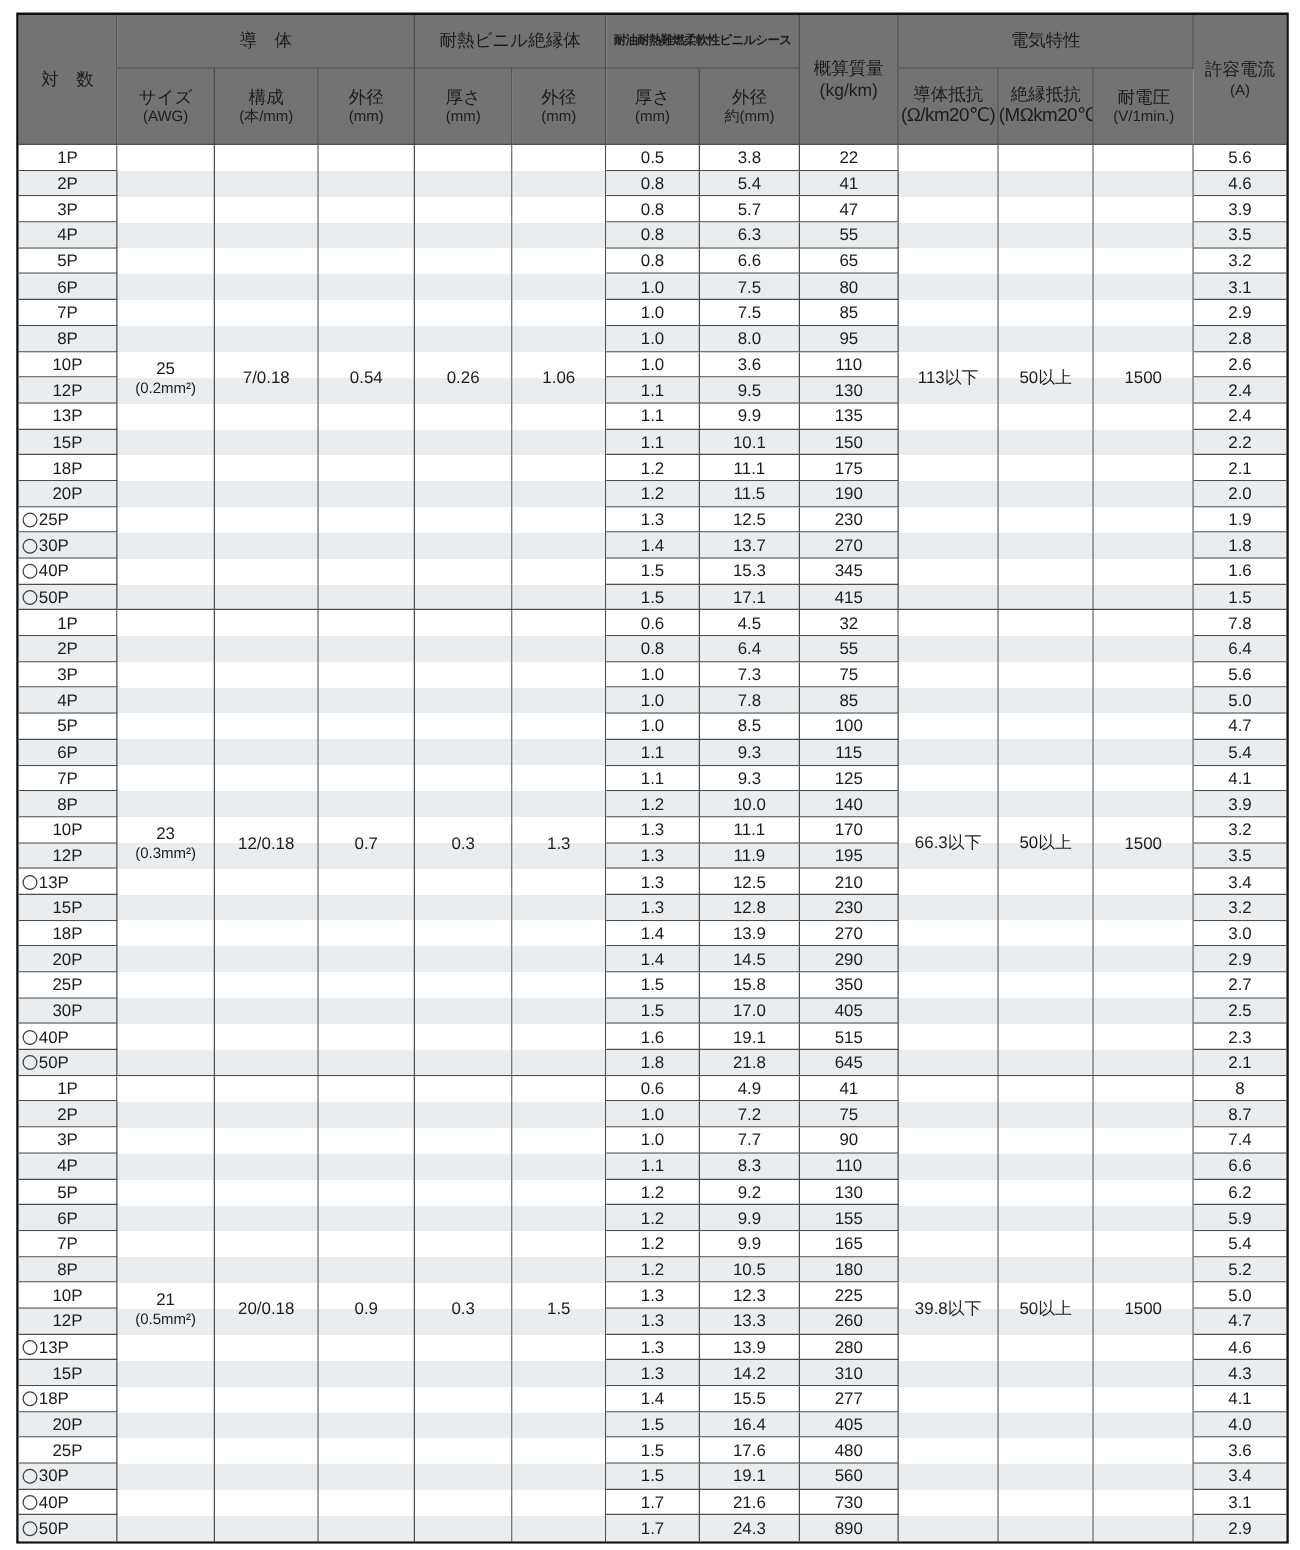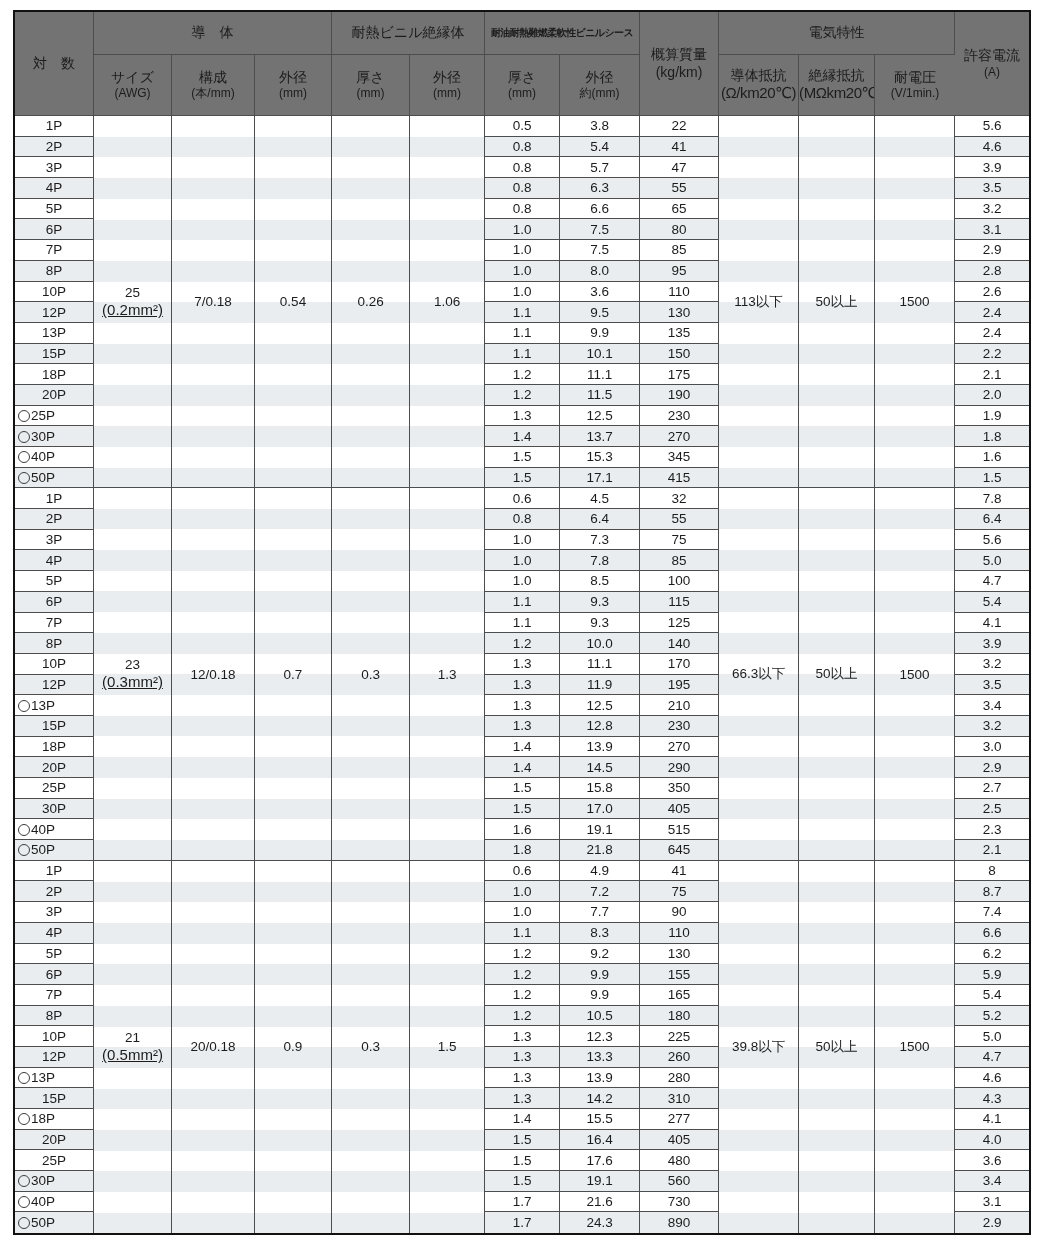--- a/index.html
+++ b/index.html
@@ -33,21 +33,21 @@
   th .u{font-size:12px;}
   th.sheath-g{font-size:10px;letter-spacing:-0.6px;font-weight:bold;}
   th .u-xs{font-size:15px;letter-spacing:-0.4px;}
   td{height:20.7px;font-size:13.5px;background:#ffffff;}
   tbody tr:nth-child(even) td.r{background:#e9edf0;}
   td.m{
     background:repeating-linear-gradient(to bottom,#ffffff 0 20.7px,#e9edf0 20.7px 41.4px);
     font-size:13.5px;
     margin-top:20px;
   }
-  td.m .note{font-size:15px;line-height:1.1;text-decoration:underline;}
+  td.m .note{font-size:12px;line-height:1.1;}
   td.m .big{line-height:1.25;}
   tbody:last-child tr:last-child td,
   tbody:last-child td.m{border-bottom:none;}
   td.pair.circled{text-align:left;padding-left:3px;}
   .circ{
     display:inline-block;width:12px;height:12px;border-radius:50%;
     border:1.2px solid #3d3d3d;box-sizing:border-box;
     vertical-align:-2px;margin-right:1px;background:transparent;
   }
 </style>

